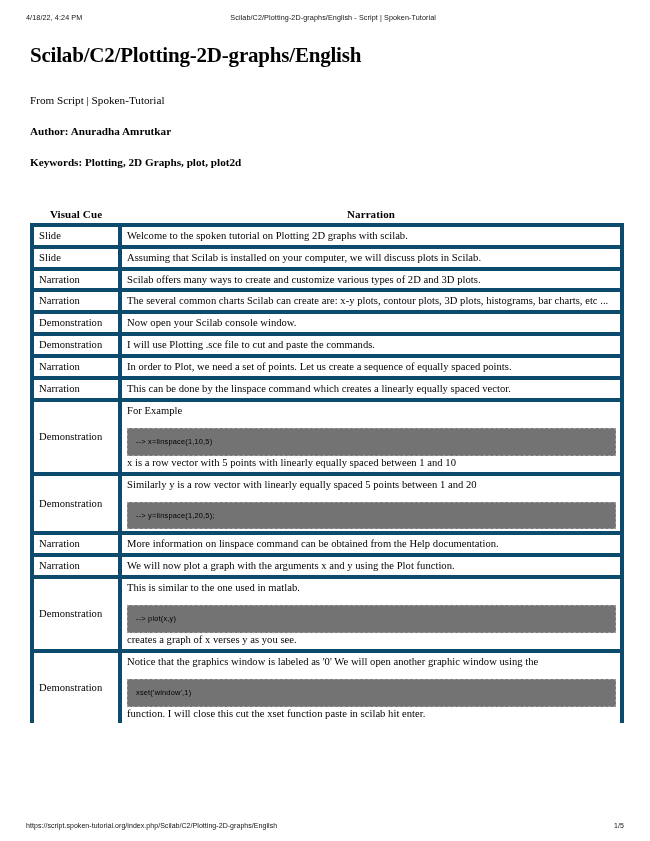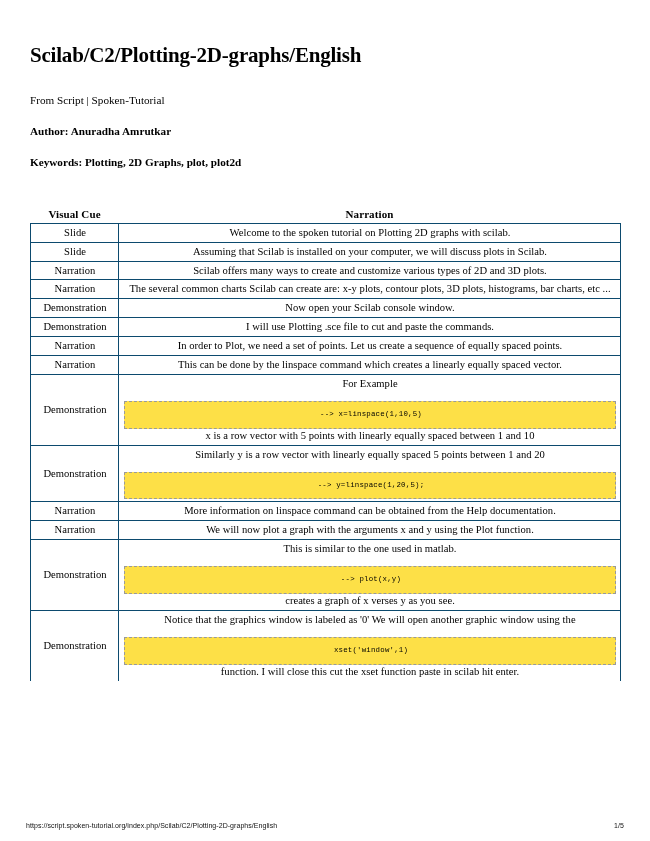--- a/index.html
+++ b/index.html
@@ -106,60 +106,63 @@
     padding: 0 0 3px 0;
     border: none;
     text-align: center;
     vertical-align: bottom;
     letter-spacing: 0.1px;
   }
   .cue-table thead th.th-cue { text-align: center; }
   .cue-table thead th.th-narr { text-align: center; }
 
   .cue-table tbody td {
-    border: 1px solid #0c4a6e;
+    border: 4px solid #0c4a6e;
     padding: 2px 4px 2px 5px;
     vertical-align: middle;
     line-height: 1.32;
     letter-spacing: 0.02px;
-    text-align: center;
   }
   .cue-table tbody td.cue-cell {
     white-space: nowrap;
   }
   .cue-table tbody tr.tall td { vertical-align: middle; }
 
   
   .cue-table tbody tr:last-child td {
     border-bottom: none;
   }
 
   .cell-text { display: block; }
   .cell-text + .codeblock { margin-top: 10px; }
   .codeblock + .cell-text { }
 
   .codeblock {
     border: 1px dashed #9a9a9a;
-    background: #fde047;
+    background: #737373;
     padding: 8px 6px 8px 8px;
-    font-family: Liberation Mono, monospace;
+    font-family: Liberation Sans, sans-serif;
     font-size: 7.4px;
     line-height: 1.3;
     color: #000;
     letter-spacing: 0.2px;
     white-space: pre;
     overflow: hidden;
   }
   td.has-code { padding-top: 4px; padding-bottom: 5px; }
 </style>
 </head>
 <body>
 
 <div class="page">
 
+  <div class="print-header">
+    <span class="ph-left">4/18/22, 4:24 PM</span>
+    <span class="ph-center">Scilab/C2/Plotting-2D-graphs/English - Script | Spoken-Tutorial</span>
+  </div>
 
   <div class="content">
 
     <h1 class="doc-title">Scilab/C2/Plotting-2D-graphs/English</h1>
 
     <div class="meta-line first">From Script | Spoken-Tutorial</div>
 
 
     <div class="meta-line allbold">Author: Anuradha Amrutkar</div>
 

